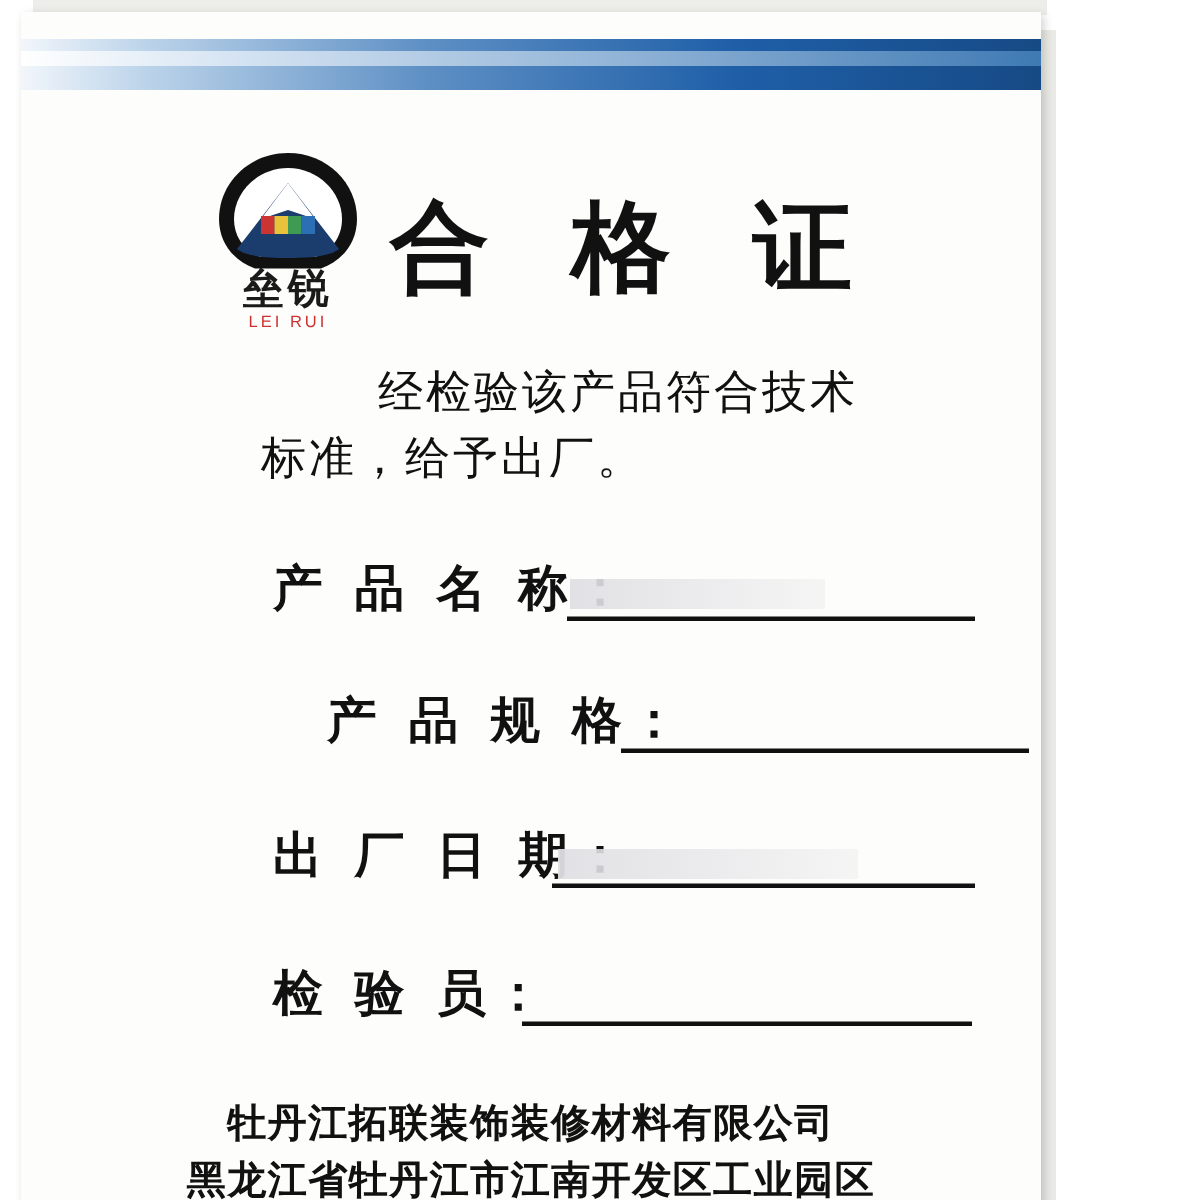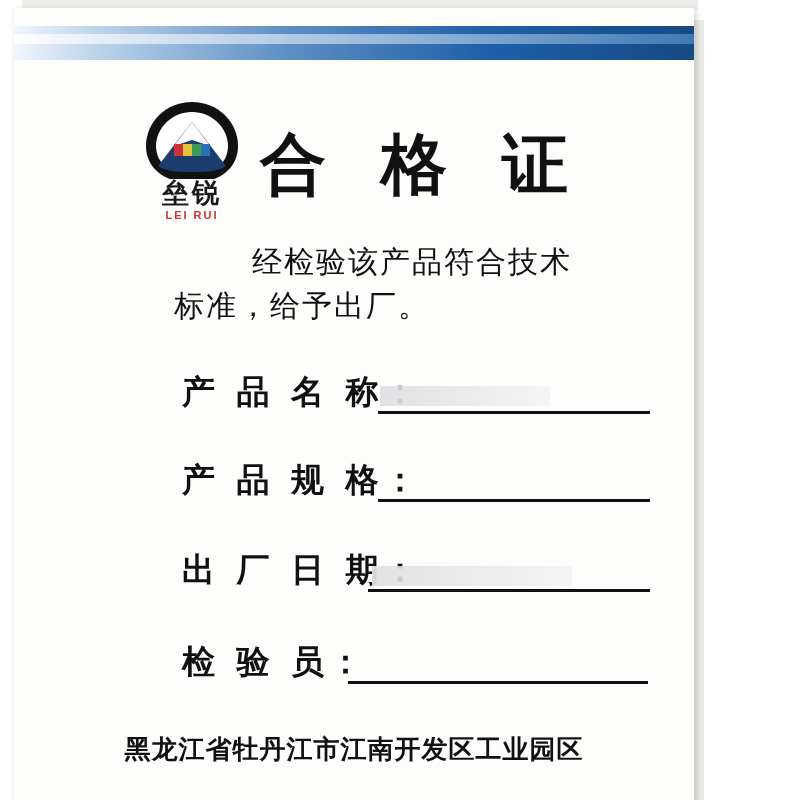--- a/index.html
+++ b/index.html
@@ -91,21 +91,21 @@
     font-family: "DejaVu Sans", sans-serif;
     font-size: 27px;
     font-weight: bold;
     color: #1a1a1a;
     letter-spacing: 3px;
     line-height: 30px;
   }
   .logo-en {
     font-family: "Liberation Sans", sans-serif;
     font-size: 11px;
-    font-weight: bold;
+    font-weight: normal;
     color: #c33;
     letter-spacing: 2px;
     line-height: 14px;
   }
 
   
   #title {
     position: absolute;
     left: 246px;
     top: 118px;
@@ -160,21 +160,21 @@
   .field-smudge {
     position: absolute;
     height: 20px;
     background: linear-gradient(to right, rgba(224,224,228,0.95), rgba(238,238,240,0.55));
   }
 
   #row-1 { top: 362px; }
   #row-1 .field-line { left: 196px; width: 272px; }
   #row-1 .field-smudge { left: 198px; bottom: 10px; width: 170px; }
 
-  #row-2 { top: 450px; }
+  #row-2 { top: 450px; margin-left: 36px; }
   #row-2 .field-line { left: 196px; width: 272px; }
 
   #row-3 { top: 540px; }
   #row-3 .field-line { left: 186px; width: 282px; }
   #row-3 .field-smudge { left: 190px; bottom: 8px; width: 200px; }
 
   #row-4 { top: 632px; text-align: center; }
   #row-4 .field-line { left: 166px; width: 300px; }
 
   
@@ -248,17 +248,18 @@
       <span class="field-smudge"></span>
       <span class="field-line"></span>
     </div>
 
     <div class="field-row" id="row-4">
       <span class="field-label">检 验 员：</span>
       <span class="field-line"></span>
     </div>
 
     <div id="footer">
+      <div>牡丹江拓联装饰装修材料有限公司</div>
       <div>黑龙江省牡丹江市江南开发区工业园区</div>
     </div>
 
   </div>
 </div>
 
 </body></html>

